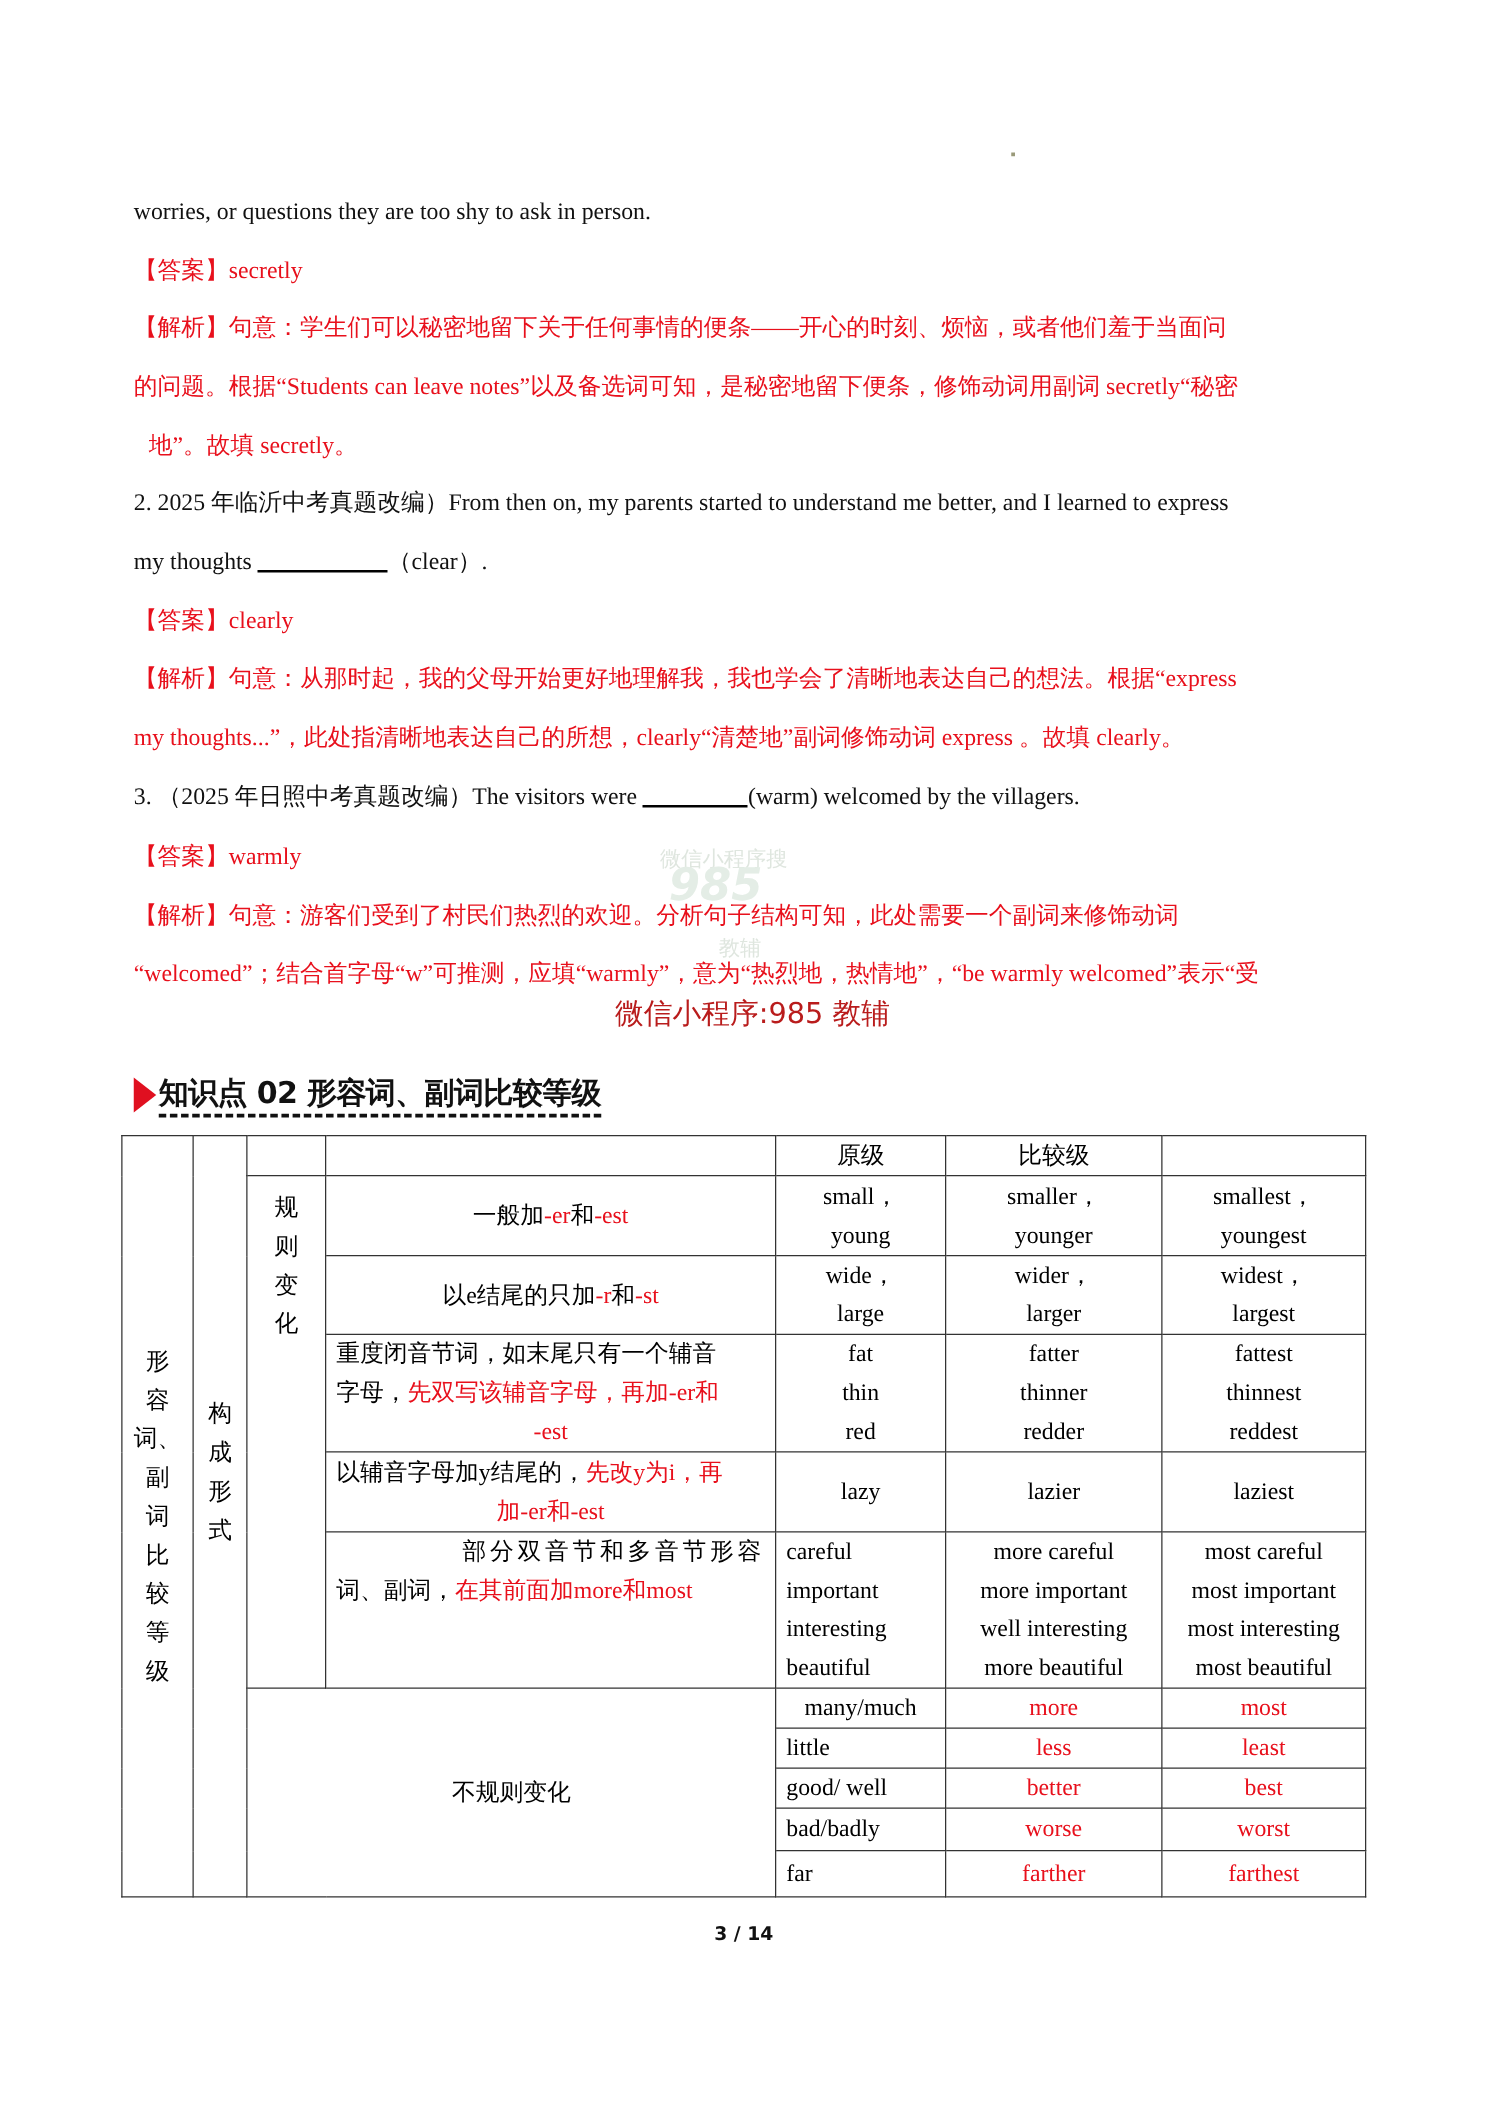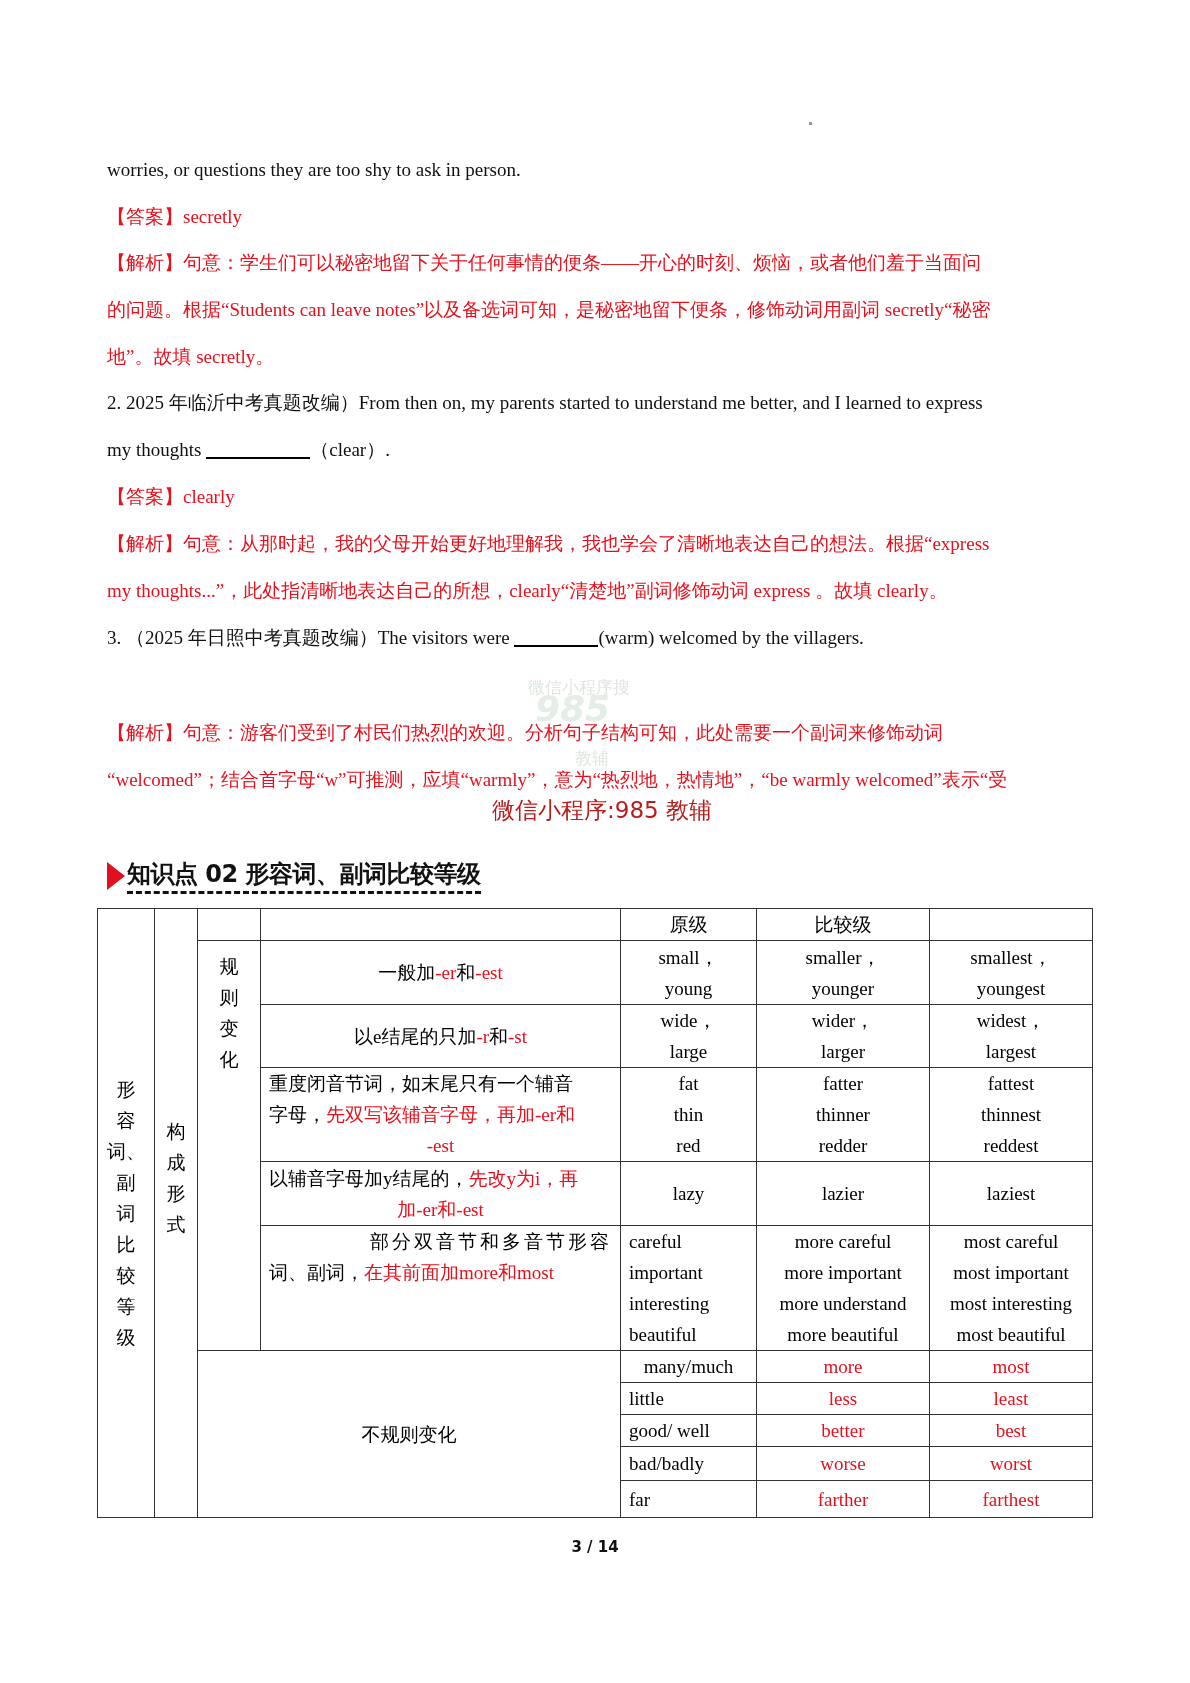--- a/index.html
+++ b/index.html
@@ -40,33 +40,34 @@
 
   <div class="watermark" style="left:528px;top:676px;font-size:17px;">微信小程序搜</div>
   <div class="watermark" style="left:535px;top:688px;font-size:36px;font-weight:bold;font-style:italic;color:#e4ede6;">985</div>
   <div class="watermark" style="left:575px;top:747px;font-size:17px;">教辅</div>
   <div class="watermark" style="left:492px;top:795px;font-size:23px;color:#b91c1c;">微信小程序:985 教辅</div>
 
   <div class="line black" style="top:146px;">worries, or questions they are too shy to ask in person.</div>
   <div class="line red" style="top:239px;">【解析】句意：学生们可以秘密地留下关于任何事情的便条——开心的时刻、烦恼，或者他们羞于当面问</div>
   <div class="line red" style="top:193px;">【答案】secretly</div>
   <div class="line red" style="top:286px;">的问题。根据“Students can leave notes”以及备选词可知，是秘密地留下便条，修饰动词用副词 secretly“秘密</div>
-  <div class="line red" style="top:333px;">地”。故填 secretly。</div>
+  <div class="line red" style="top:333px;margin-left:12px;">地”。故填 secretly。</div>
 
   <div class="line black" style="top:379px;">2. 2025 年临沂中考真题改编）From then on, my parents started to understand me better, and I learned to express</div>
   <div class="line black" style="top:426px;">
     <span>my thoughts </span><span class="blank" style="width:104px;"></span><span>（clear）.</span>
   </div>
   <div class="line red" style="top:473px;">【答案】clearly</div>
   <div class="line red" style="top:520px;">【解析】句意：从那时起，我的父母开始更好地理解我，我也学会了清晰地表达自己的想法。根据“express</div>
   <div class="line red" style="top:567px;">my thoughts...”，此处指清晰地表达自己的所想，clearly“清楚地”副词修饰动词  express  。故填 clearly。</div>
 
   <div class="line black" style="top:614px;">
     <span>3. （2025 年日照中考真题改编）The visitors were </span><span class="blank" style="width:84px;"></span><span>(warm) welcomed by the villagers.</span>
   </div>
+  <div class="line red" style="top:662px;">【答案】warmly</div>
   <div class="line red" style="top:709px;">【解析】句意：游客们受到了村民们热烈的欢迎。分析句子结构可知，此处需要一个副词来修饰动词</div>
   <div class="line red" style="top:756px;">“welcomed”；结合首字母“w”可推测，应填“warmly”，意为“热烈地，热情地”，“be warmly welcomed”表示“受</div>
 
   <div class="heading">
     <span class="arrow"></span>
     <span class="text">知识点 02  形容词、副词比较等级</span>
   </div>
 
   <table class="grid">
     <colgroup>
@@ -188,21 +189,21 @@
       </td>
       <td class="cell-lines left-text" style="padding-left:8px !important;">
         <span>careful</span>
             <span>important</span>
             <span>interesting</span>
             <span>beautiful</span>
       </td>
       <td class="cell-lines">
         <span>more careful</span>
             <span>more important</span>
-            <span>more understand</span>
+            <span>well interesting</span>
             <span>more beautiful</span>
       </td>
       <td class="cell-lines">
         <span>most careful</span>
             <span>most important</span>
             <span>most interesting</span>
             <span>most beautiful</span>
       </td>
     </tr>
 

